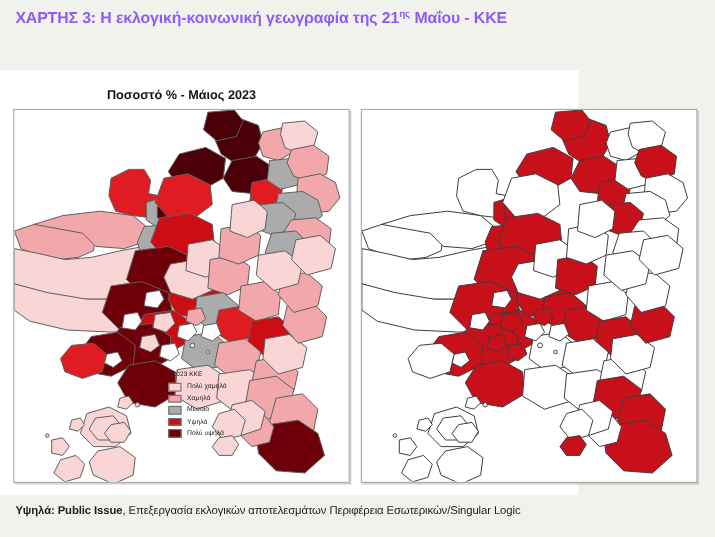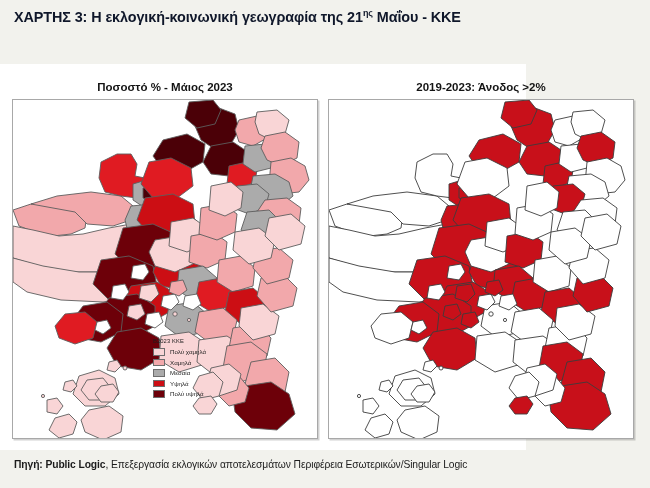--- a/index.html
+++ b/index.html
@@ -27,21 +27,21 @@
     left: 0; top: 0;
     width: 650px;
     height: 64px;
     background: #f2f2ed;
     box-sizing: border-box;
     padding: 9px 14px 0 14px;
   }
   #map-title {
     font-size: 14.4px;
     font-weight: bold;
-    color: #0f172a;
+    color: #8b5cf6;
     letter-spacing: -0.1px;
     white-space: nowrap;
     line-height: 1.2;
   }
   #map-title sup {
     font-size: 9px;
     vertical-align: super;
     line-height: 0;
   }
   #map-subtitle {
@@ -141,21 +141,20 @@
 
 <div id="page">
 
   <div id="header">
     <div id="map-title"><span>ΧΑΡΤΗΣ 3: Η εκλογική-κοινωνική γεωγραφία της 21</span><sup>ης</sup><span> Μαΐου - ΚΚΕ</span></div>
   </div>
 
   <div id="board">
 
     <div class="panel-heading" id="heading-left">Ποσοστό % - Μάιος 2023</div>
-    <div class="panel-heading" id="heading-right">2019-2023: Άνοδος &gt;2%</div>
 
     <div class="map-panel" id="panel-left">
       <svg class="map-svg" viewBox="0 0 304 338" preserveAspectRatio="none">
         <g stroke="#5e5e5e" stroke-width="0.9" stroke-linejoin="round">
 
           <path fill="#f2a8ab" d="M0,110 L18,104 L40,102 L62,106 L74,114 L72,128 L58,134 L40,136 L22,132 L6,126 Z"></path>
           <path fill="#f2a8ab" d="M18,104 L44,96 L78,92 L108,96 L120,106 L118,120 L100,126 L74,124 L62,112 Z"></path>
           <path fill="#f9d5d6" d="M0,126 L20,130 L46,136 L70,134 L96,128 L118,124 L136,132 L140,150 L126,166 L96,172 L60,172 L26,166 L0,158 Z"></path>
           <path fill="#f9d5d6" d="M0,158 L30,166 L66,172 L100,172 L128,166 L142,154 L152,166 L150,184 L128,196 L90,202 L48,200 L14,192 L0,182 Z"></path>
           <path fill="#e01b22" d="M88,62 L104,54 L118,54 L124,64 L122,76 L132,78 L134,92 L124,98 L108,96 L92,92 L86,78 Z"></path>
@@ -366,16 +365,16 @@
           <circle cx="176" cy="220" r="1.6" fill="#ffffff"></circle>
           <circle cx="112" cy="268" r="2.0" fill="#ffffff"></circle>
           <circle cx="30" cy="296" r="1.6" fill="#ffffff"></circle>
         </g>
       </svg>
     </div>
 
   </div>
 
   <div id="footer">
-    <div id="source-line"><span class="src-strong">Πηγή: Public Logic</span><span>, Επεξεργασία εκλογικών αποτελεσμάτων Περιφέρεια Εσωτερικών/Singular Logic</span></div>
+    <div id="source-line"><span class="src-strong">Υψηλά: Public Issue</span><span>, Επεξεργασία εκλογικών αποτελεσμάτων Περιφέρεια Εσωτερικών/Singular Logic</span></div>
   </div>
 
 </div>
 
 </body></html>

